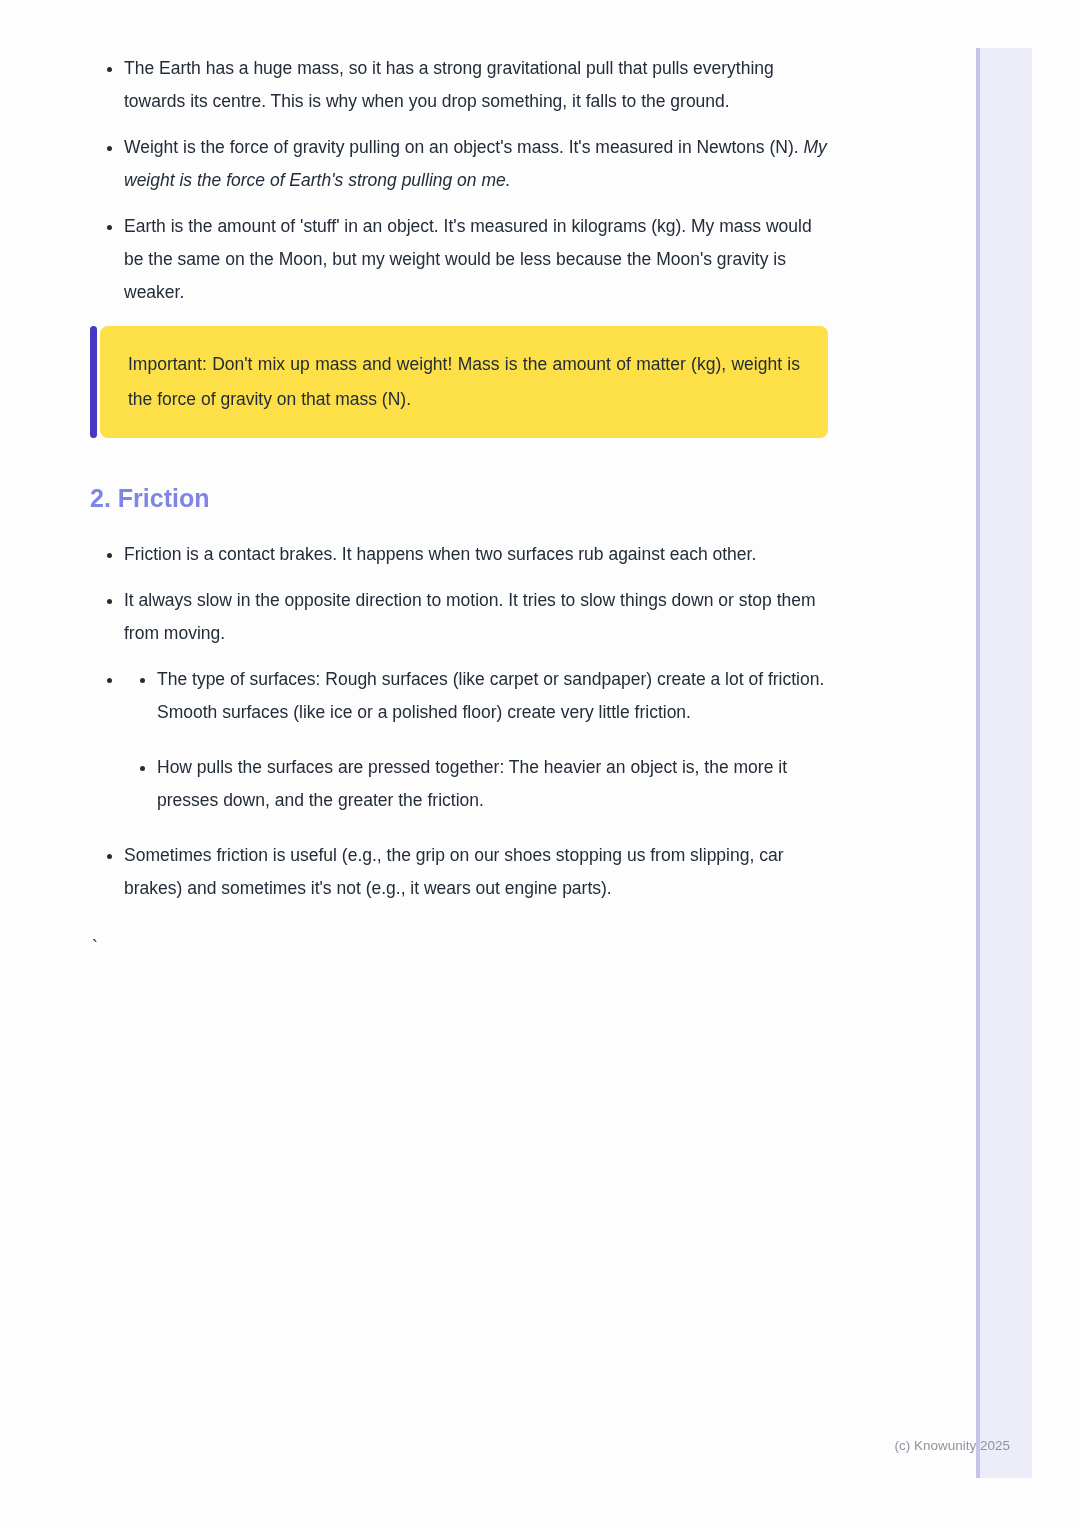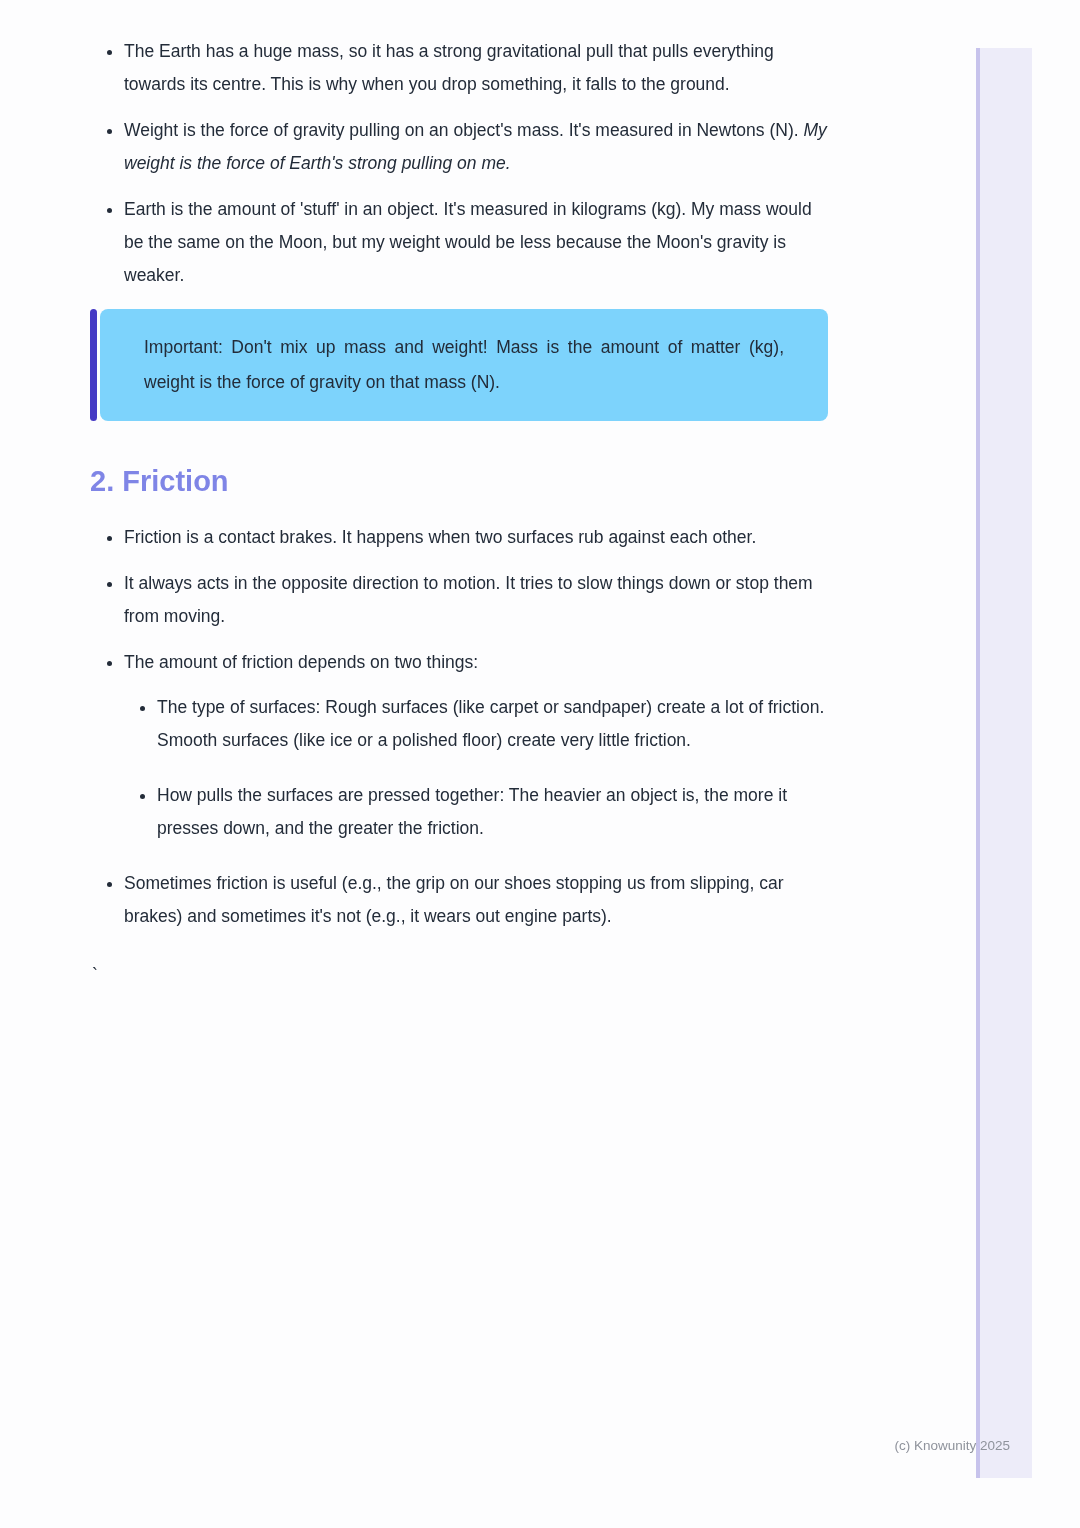--- a/index.html
+++ b/index.html
@@ -21,21 +21,21 @@
     top:48px;
     width:56px;
     height:1430px;
     background:#edecf9;
     border-left:4px solid #c7c3ec;
     box-sizing:border-box;
   }
   .content{
     position:absolute;
     left:90px;
-    top:35px;
+    top:52px;
     width:738px;
     color:#232c39;
     font-size:17.5px;
     line-height:33px;
   }
   ul.l1{
     list-style:disc;
     margin:0;
     padding-left:34px;
   }
@@ -59,30 +59,30 @@
     padding-left:10px;
   }
   .callout-bar{
     position:absolute;
     left:0;top:0;bottom:0;
     width:7px;
     border-radius:4px;
     background:#4539c4;
   }
   .callout-body{
-    background:#7dd3fc;
+    background:#fde047;
     border-radius:8px;
-    padding:21px 44px;
+    padding:21px 28px;
     text-align:justify;
     line-height:35px;
   }
   
   .section-heading{
     margin:46px 0 26px 0;
-    font-size:29px;
+    font-size:25px;
     line-height:28px;
     font-weight:700;
     color:#7f85e6;
   }
   .stray{
     margin:26px 0 0 2px;
     font-size:17.5px;
     color:#232c39;
   }
   .footer-copyright{
@@ -121,24 +121,23 @@
       <div class="callout-body"><b>Important</b><span>: Don't mix up mass and weight! Mass is the amount of matter (kg), weight is the force of gravity on that mass (N).</span></div>
     </div>
 
     <h2 class="section-heading">2. Friction</h2>
 
     <ul class="l1">
       <li>
         <span><span>Friction is a </span><b>contact brakes</b><span>. It happens when two surfaces rub against each other.</span></span>
       </li>
       <li>
-        <span><span>It always acts in the </span><b>opposite direction</b><span> to motion. It tries to slow things down or stop them from moving.</span></span>
+        <span><span>It always slow in the </span><b>opposite direction</b><span> to motion. It tries to slow things down or stop them from moving.</span></span>
       </li>
       <li>
-        <span><span>The amount of friction depends on two things:</span></span>
         <ul class="l2">
           <li>
             <span><b>The type of surfaces</b><span>: Rough surfaces (like carpet or sandpaper) create a lot of friction. Smooth surfaces (like ice or a polished floor) create very little friction.</span></span>
           </li>
           <li>
             <span><b>How pulls the surfaces are pressed together</b><span>: The heavier an object is, the more it presses down, and the greater the friction.</span></span>
           </li>
         </ul>
       </li>
       <li>

